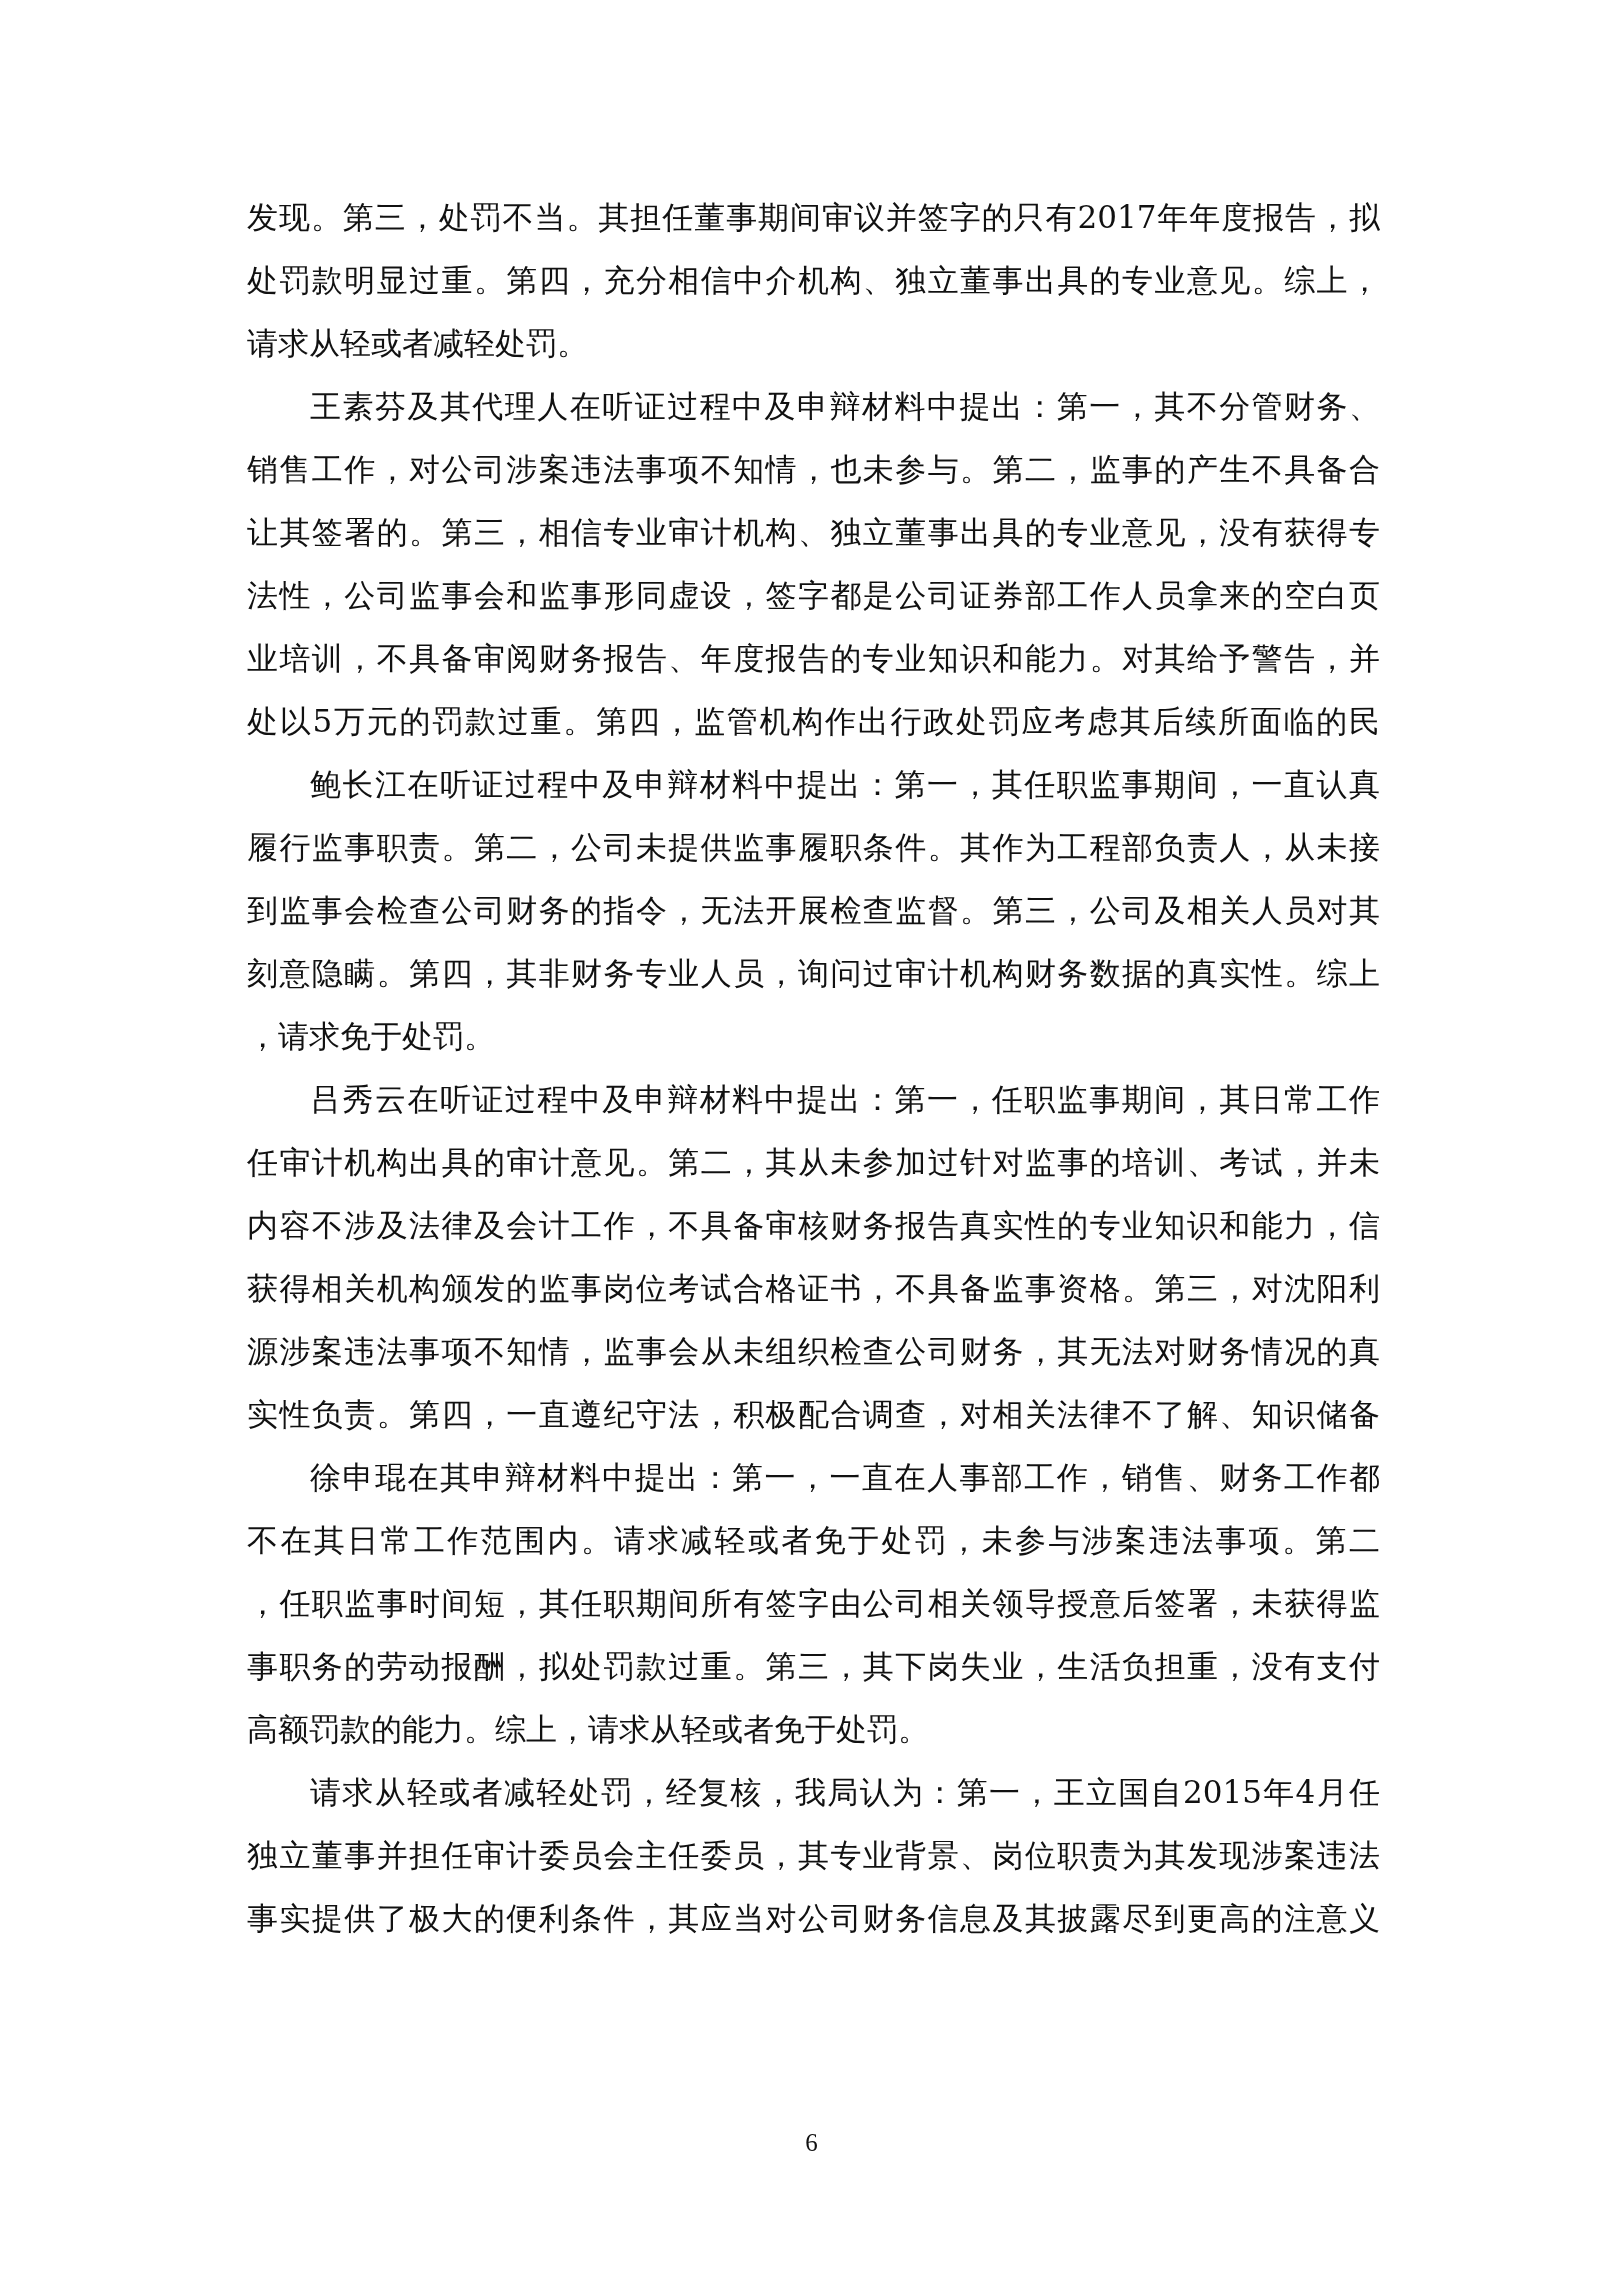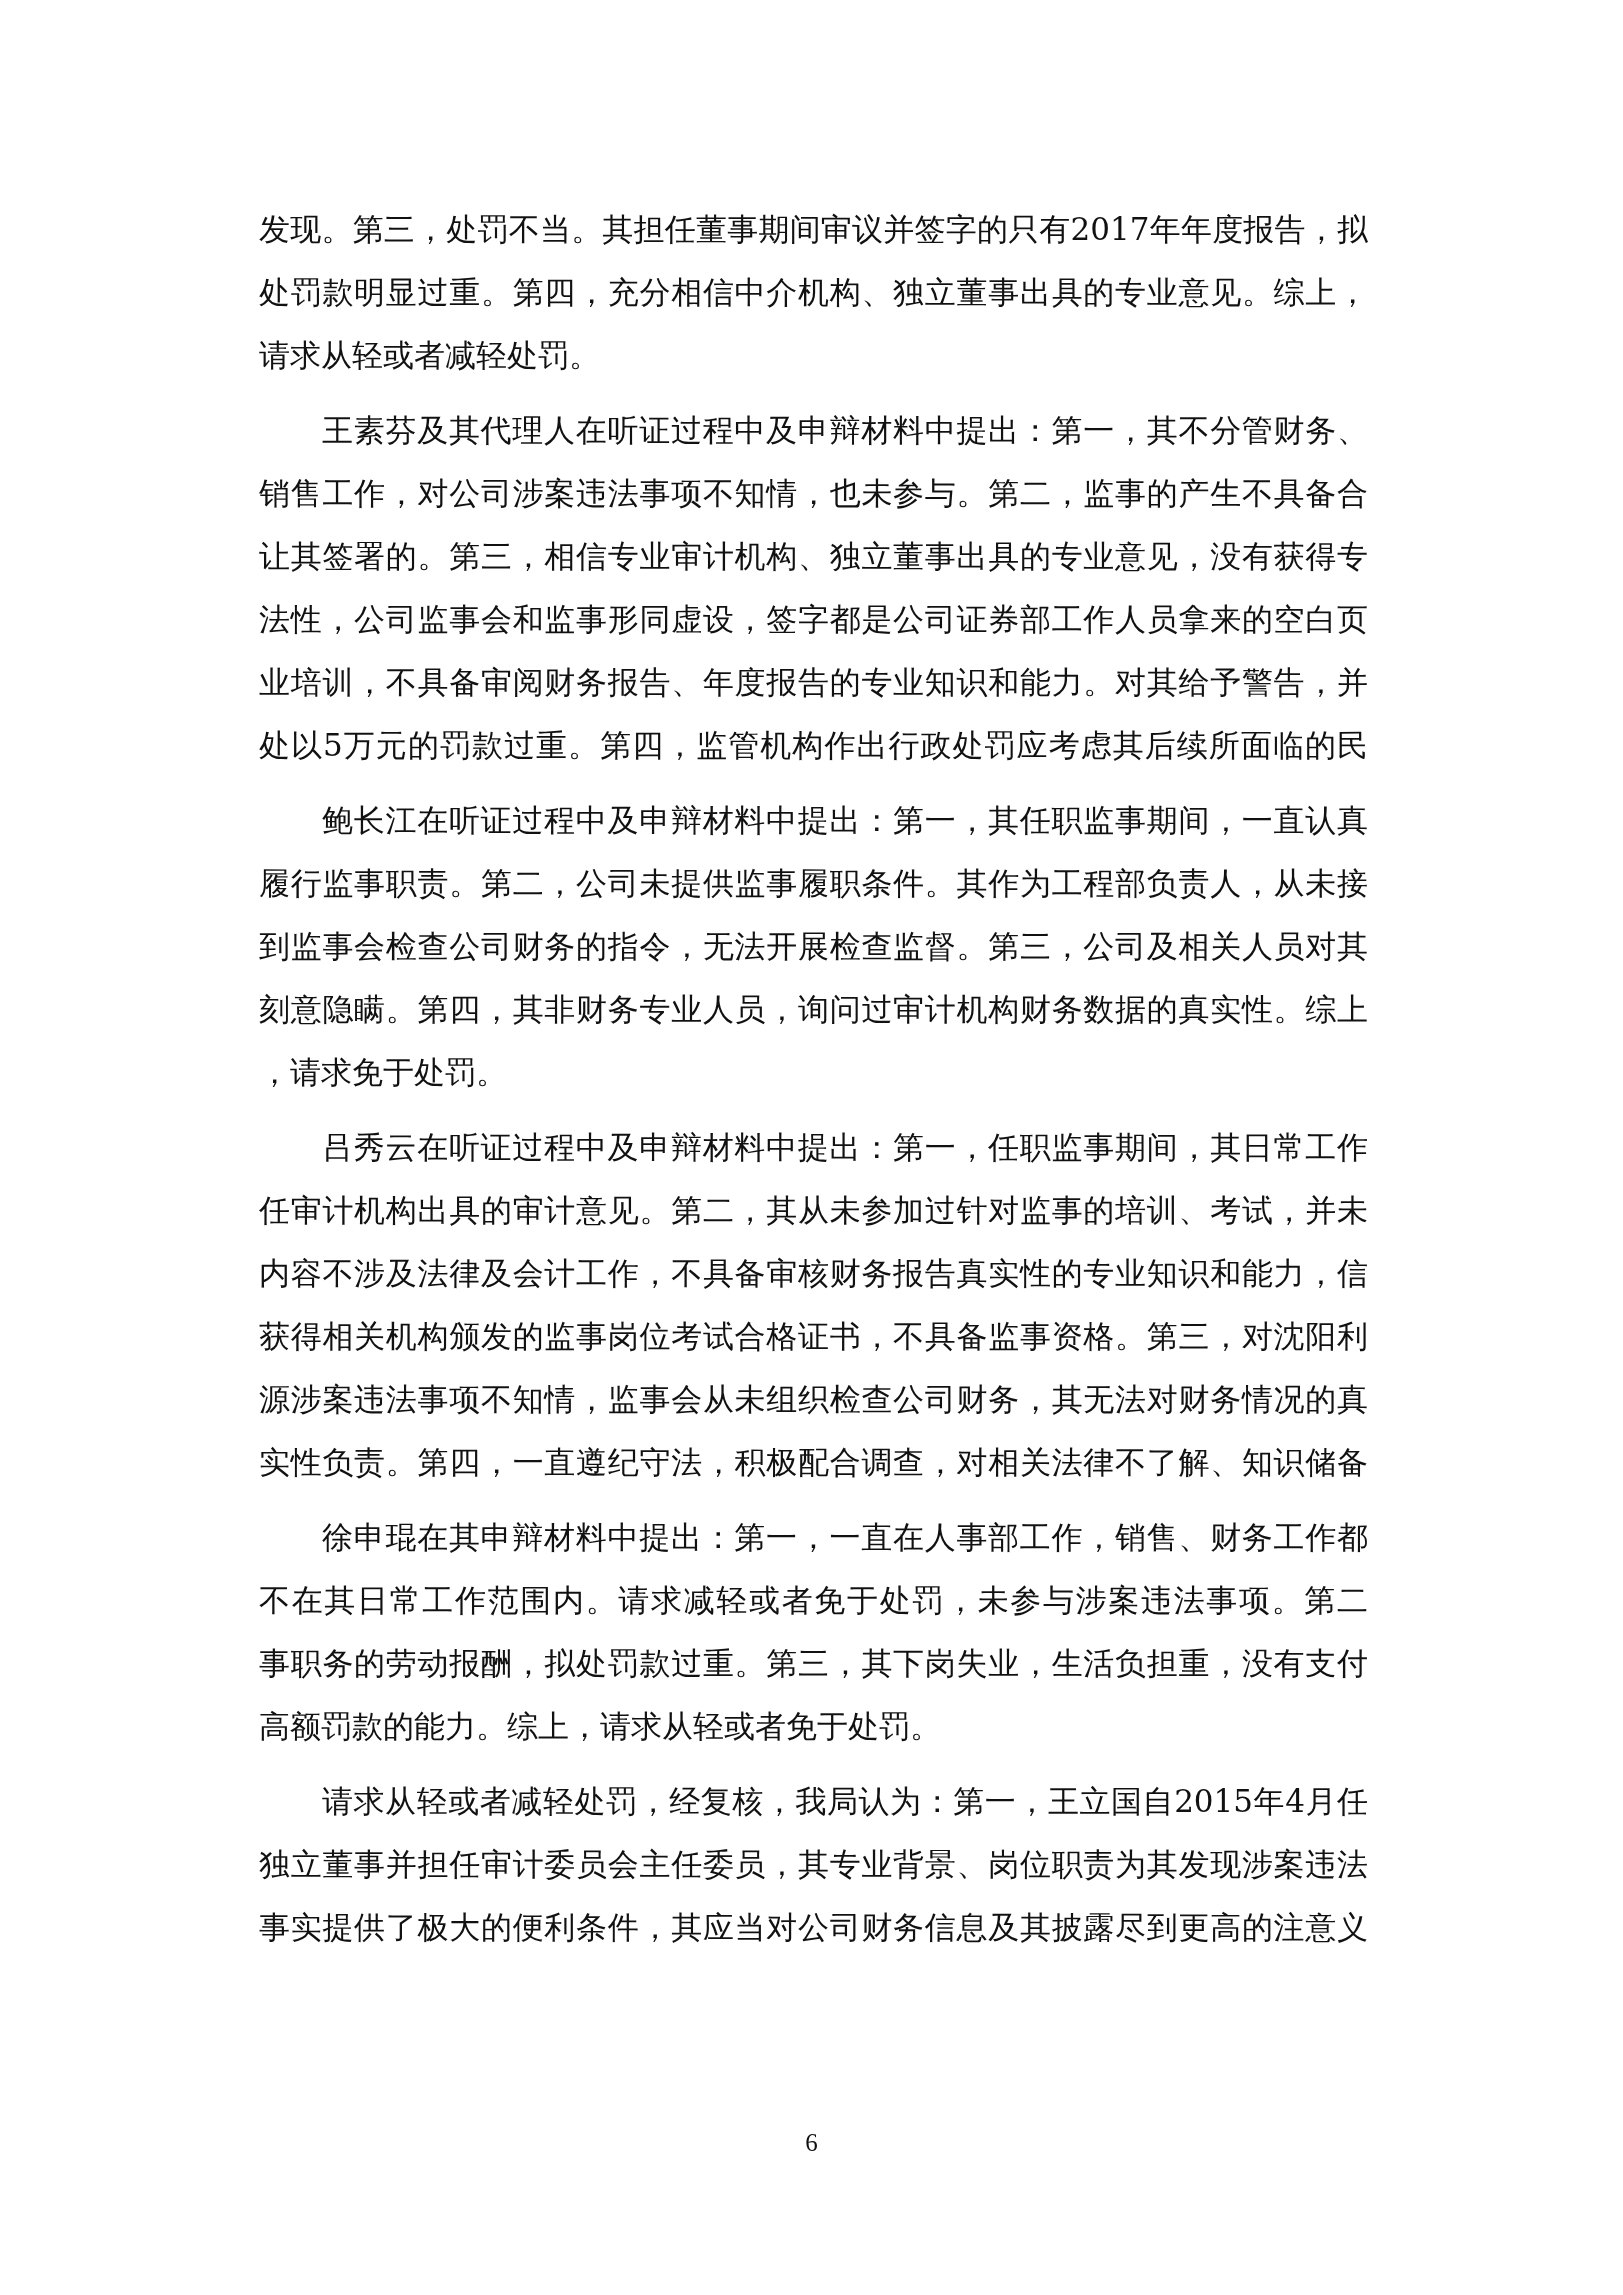--- a/index.html
+++ b/index.html
@@ -6,21 +6,21 @@
   body { width: 1623px; height: 2295px; position: relative; overflow: hidden; }
   .page {
     position: absolute; left: 0; top: 0; width: 1623px; height: 2295px;
     background: #ffffff;
   }
   .body-text {
     position: absolute; left: 247px; top: 186px; width: 1133px;
     font-family: "DejaVu Serif", "Liberation Serif", serif;
     font-size: 31px; line-height: 63px; color: #111111;
   }
-  .para { margin: 12px; }
+  .para { margin: 0; }
   .line { display: block; white-space: nowrap; height: 63px; text-align: justify; text-align-last: justify; }
   .line.indent { padding-left: 63px; }
   .line.last { text-align-last: left; }
   .page-number {
     position: absolute; left: 0; width: 1623px; top: 2129px;
     text-align: center; font-family: "Liberation Serif", "DejaVu Serif", serif;
     font-size: 25px; color: #111111;
   }
 </style>
 </head>
@@ -52,20 +52,21 @@
         <span class="line indent">吕秀云在听证过程中及申辩材料中提出：第一，任职监事期间，其日常工作</span>
         <span class="line">任审计机构出具的审计意见。第二，其从未参加过针对监事的培训、考试，并未</span>
         <span class="line">内容不涉及法律及会计工作，不具备审核财务报告真实性的专业知识和能力，信</span>
         <span class="line">获得相关机构颁发的监事岗位考试合格证书，不具备监事资格。第三，对沈阳利</span>
         <span class="line">源涉案违法事项不知情，监事会从未组织检查公司财务，其无法对财务情况的真</span>
         <span class="line">实性负责。第四，一直遵纪守法，积极配合调查，对相关法律不了解、知识储备</span>
       </div>
       <div class="para">
         <span class="line indent">徐申琨在其申辩材料中提出：第一，一直在人事部工作，销售、财务工作都</span>
         <span class="line">不在其日常工作范围内。请求减轻或者免于处罚，未参与涉案违法事项。第二</span>
+        <span class="line">，任职监事时间短，其任职期间所有签字由公司相关领导授意后签署，未获得监</span>
         <span class="line">事职务的劳动报酬，拟处罚款过重。第三，其下岗失业，生活负担重，没有支付</span>
         <span class="line last">高额罚款的能力。综上，请求从轻或者免于处罚。</span>
       </div>
       <div class="para">
         <span class="line indent">请求从轻或者减轻处罚，经复核，我局认为：第一，王立国自2015年4月任</span>
         <span class="line">独立董事并担任审计委员会主任委员，其专业背景、岗位职责为其发现涉案违法</span>
         <span class="line">事实提供了极大的便利条件，其应当对公司财务信息及其披露尽到更高的注意义</span>
       </div>
     </div>
   <div class="page-number">6</div>

